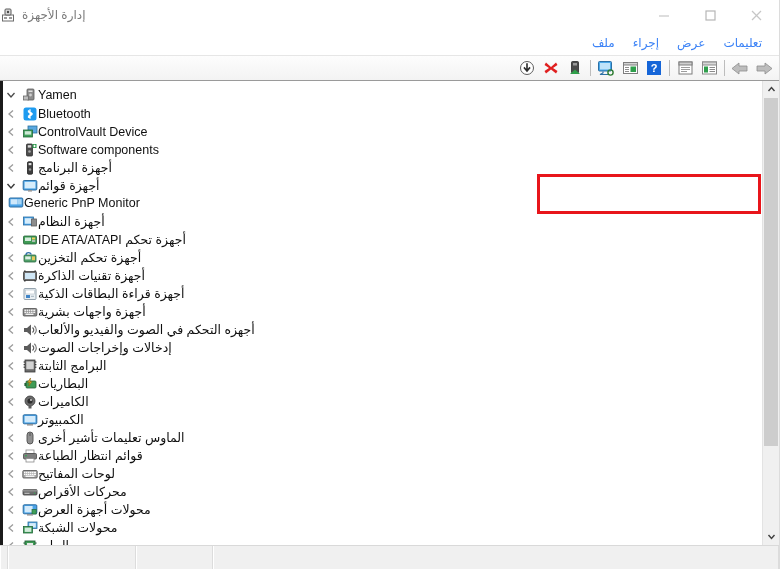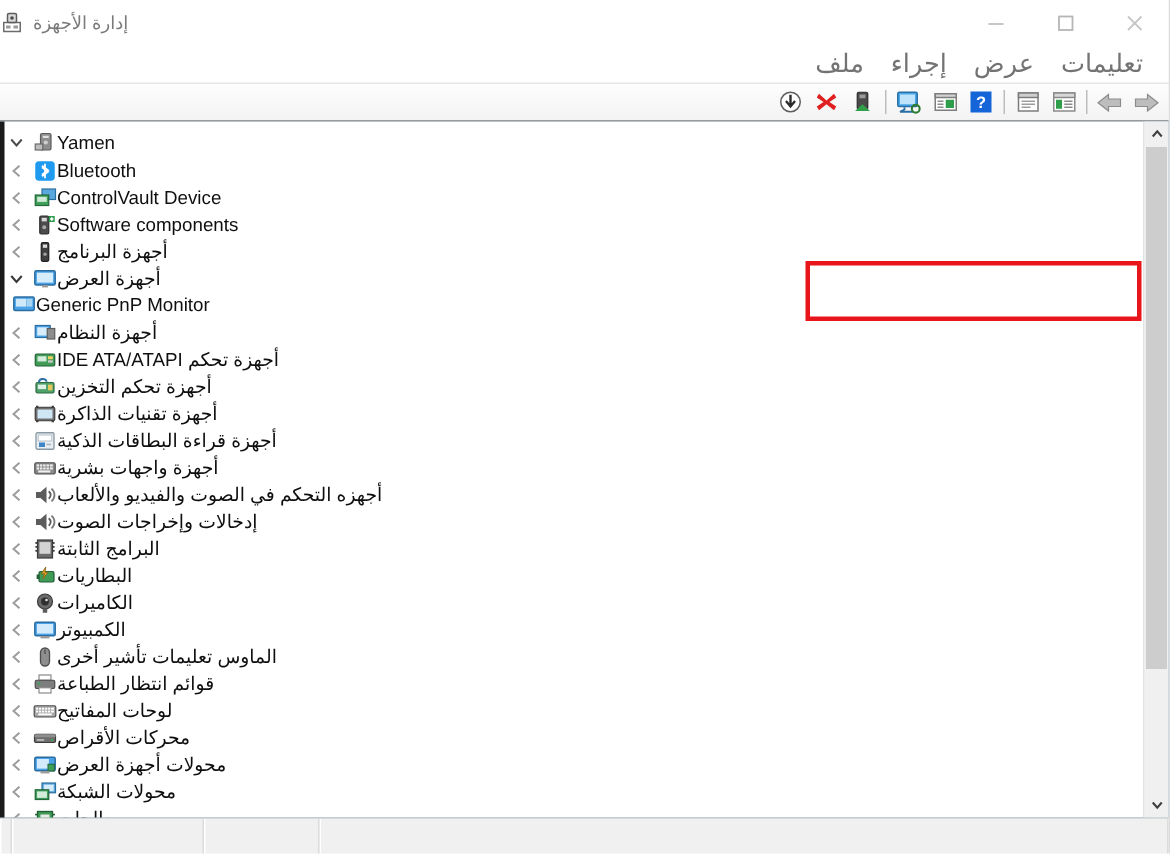--- a/index.html
+++ b/index.html
@@ -78,22 +78,22 @@
     min-height: 25px;
     background: #ffffff;
     display: flex;
     flex-direction: row;
     align-items: center;
     justify-content: flex-start;
     padding-right: 8px;
     gap: 0px;
   }
   .menuitem {
-    font-size: 17px;
-    color: #737373;
+    font-size: 12px;
+    color: #3b82f6;
     padding: 2px 9px;
     white-space: nowrap;
   }
 
   
   .toolbar {
     height: 26px;
     min-height: 26px;
     background: linear-gradient(#fdfdfd, #f3f3f3);
     border-top: 1px solid #e6e6e6;
@@ -121,21 +121,21 @@
     flex: 0 0 auto;
   }
   .tbtn svg { display: block; }
 
   
   .bodyarea {
     flex: 1 1 auto;
     display: flex;
     flex-direction: row-reverse;
     min-height: 0;
-    background: #0c4a6e;
+    background: #7f1d1d;
     position: relative;
   }
   .treepane {
     flex: 1 1 auto;
     position: relative;
     overflow: hidden;
     background: #ffffff;
     padding-top: 5px;
     box-sizing: border-box;
   }
@@ -484,21 +484,21 @@
               <path d="M1.5 3 L5 7 L8.5 3" fill="none" stroke="#3a3a3a" stroke-width="1.4"></path>
             </svg>
         </span>
         <span class="ico">
           <svg width="16" height="16" viewBox="0 0 16 16">
             <rect x="1.2" y="2.5" width="13.6" height="9.5" rx="1" fill="#4aa3e8" stroke="#2c6da0" stroke-width="1"></rect>
             <rect x="2.6" y="3.8" width="10.8" height="6.6" fill="#d7edfb"></rect>
             <rect x="6" y="12" width="4" height="1.6" fill="#9a9a9a"></rect>
           </svg>
         </span>
-        <span class="label">أجهزة العرض</span>
+        <span class="label">أجهزة قوائم</span>
       </div>
 
       <div class="row lvl2" id="hl-row-2">
         <span class="ico">
           <svg width="16" height="16" viewBox="0 0 16 16">
             <rect x="1.2" y="3" width="13.6" height="9" rx="1" fill="#4aa3e8" stroke="#2c6da0" stroke-width="1"></rect>
             <rect x="2.6" y="4.2" width="7" height="5.2" fill="#cfe8fa"></rect>
             <rect x="10" y="4.2" width="3.6" height="5.2" fill="#a8d4f2"></rect>
           </svg>
         </span>

